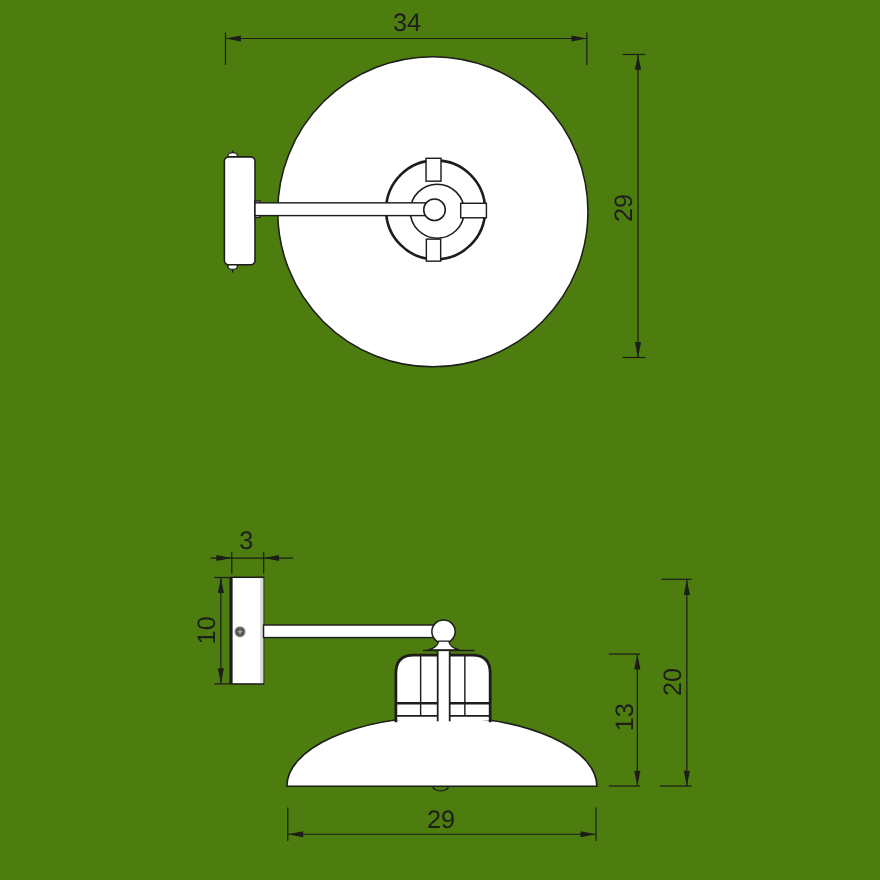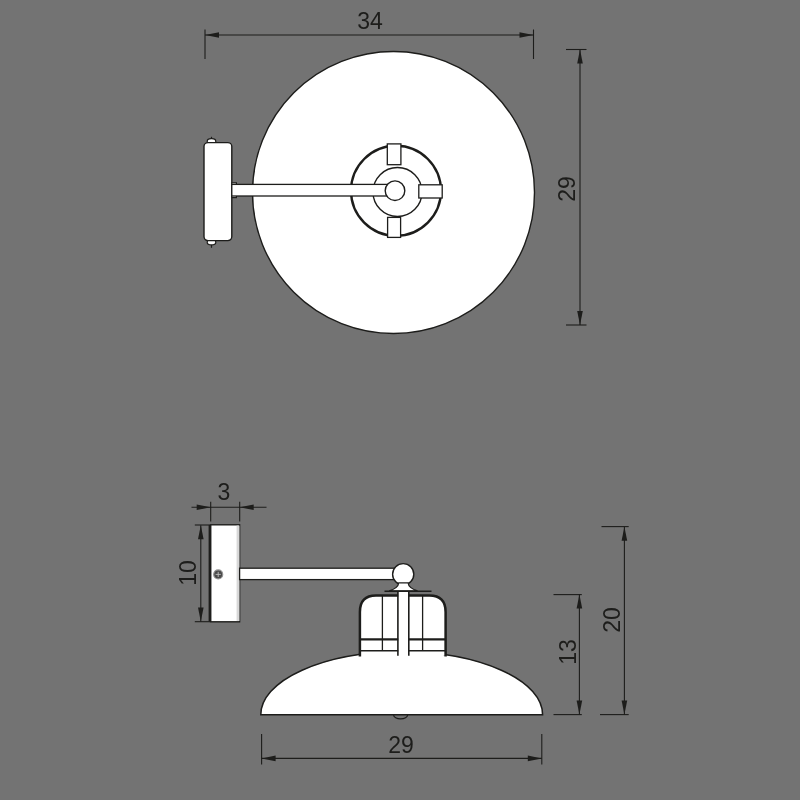--- a/index.html
+++ b/index.html
@@ -1,17 +1,17 @@
 <!DOCTYPE html>
 <html><head>
 <meta charset="utf-8">
 <style>
   html,body{margin:0;padding:0;background:#ffffff;}
   #stage{
-    position:relative;width:800px;height:800px;background:#737373;
+    position:relative;width:800px;height:800px;background:#4d7c0f;
     font-family:"Liberation Sans", sans-serif;overflow:hidden;
   }
   #drawing-svg{position:absolute;left:0;top:0;}
   .dim{
     position:absolute;color:#1d1d1b;font-size:23px;line-height:1;
     transform:translate(-50%,-50%);white-space:nowrap;user-select:none;
   }
   .dim.rot{transform:translate(-50%,-50%) rotate(-90deg);}
   
   #lbl-front-width {left:370px;top:21px;}

